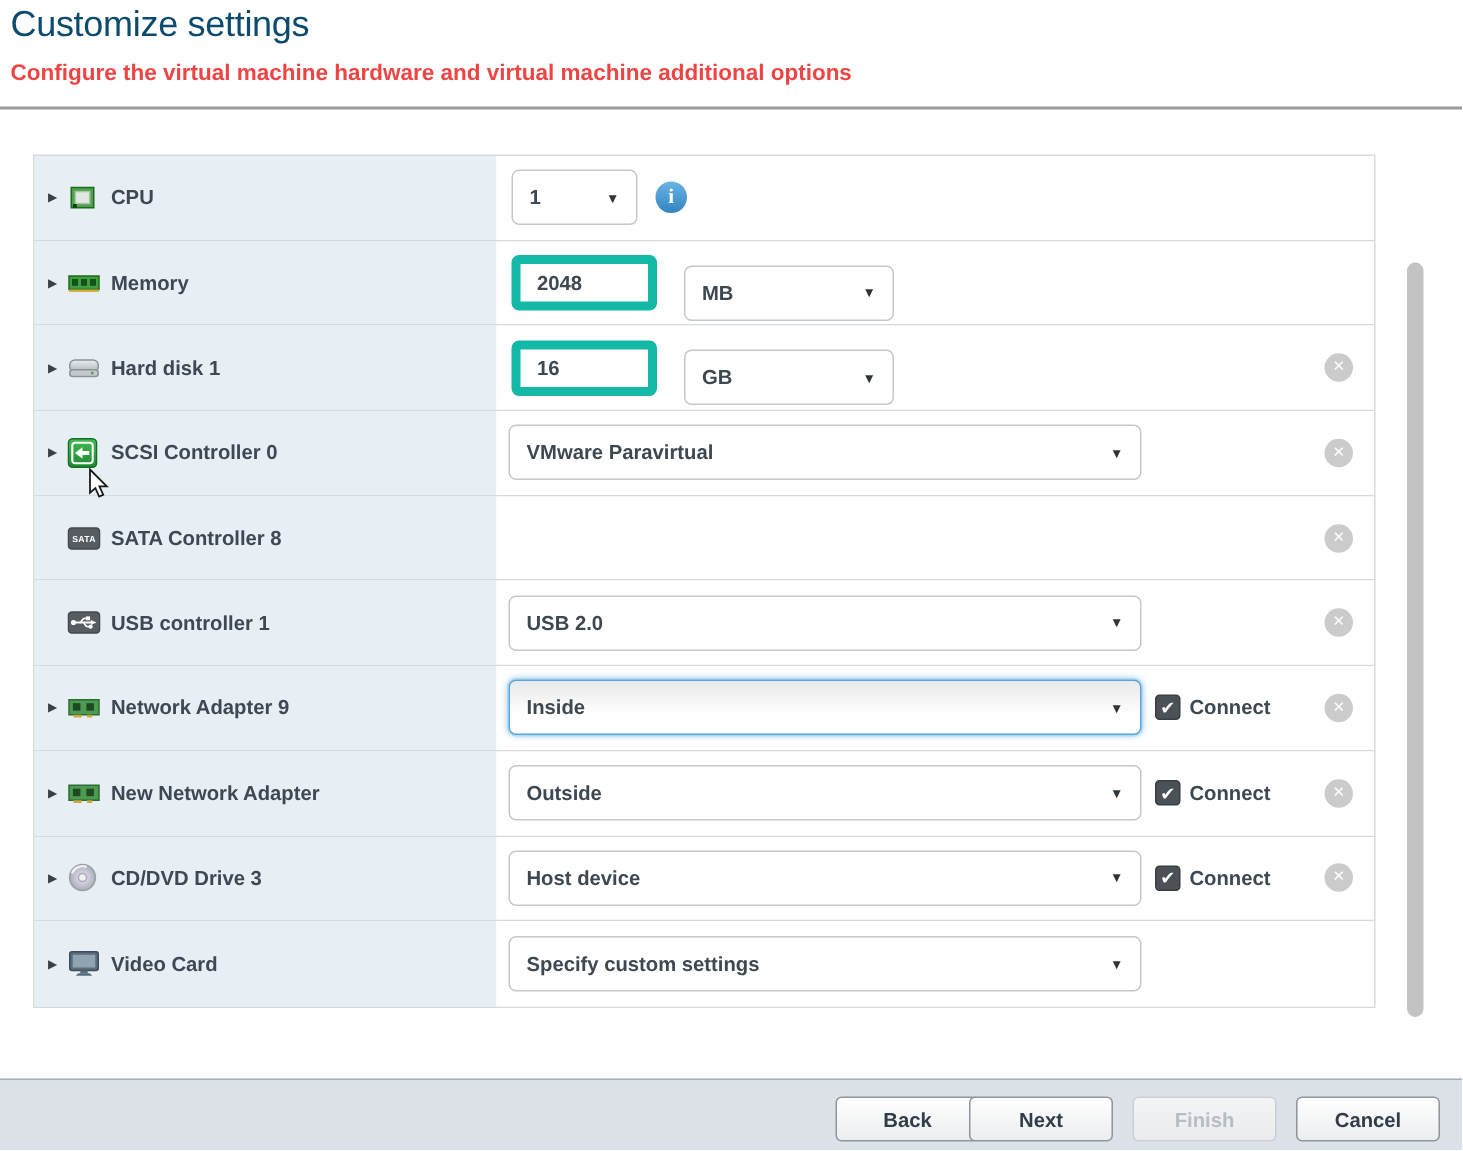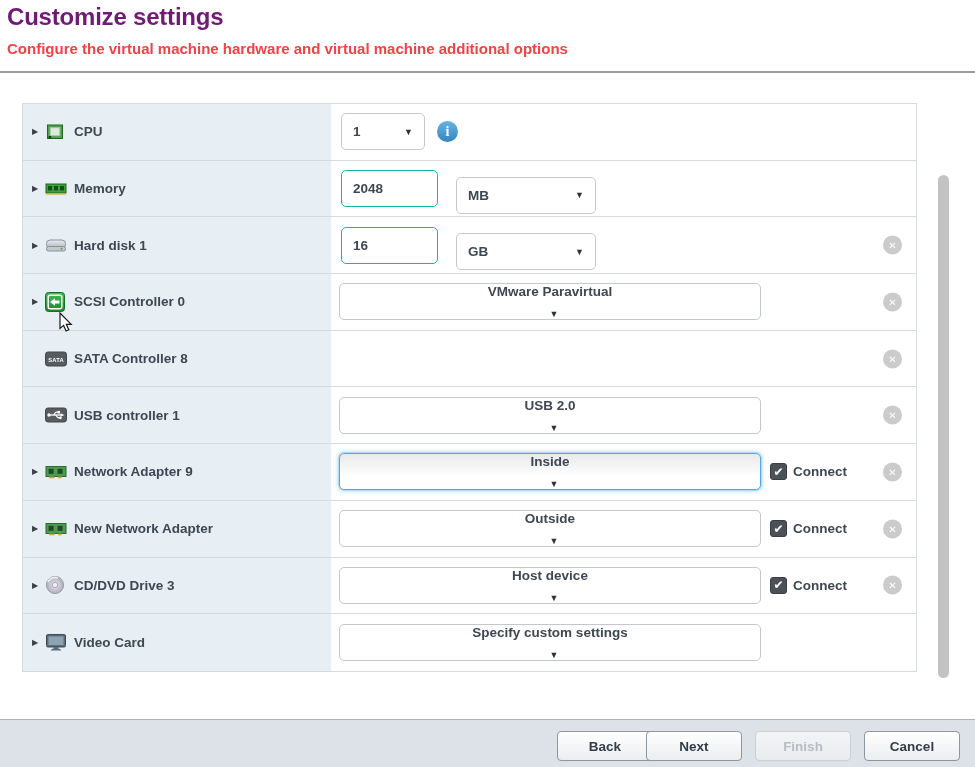--- a/index.html
+++ b/index.html
@@ -1,42 +1,42 @@
 <!DOCTYPE html>
 <html><head>
 <meta charset="utf-8">
 <style>
   * { box-sizing: border-box; margin: 0; padding: 0; }
   html,body { width: 975px; height: 767px; }
   body { font-family: "Liberation Sans", "DejaVu Sans", sans-serif; background: #fff; }
   #screen { position: relative; width: 975px; height: 767px; overflow: hidden; background: #fff; }
 
-  .title { position: absolute; left: 7px; top: 3px; font-size: 24px; font-weight: bold; color: #701a75; letter-spacing: -0.2px; text-align: center; }
+  .title { position: absolute; left: 7px; top: 3px; font-size: 24px; font-weight: normal; color: #0c4a6e; letter-spacing: -0.2px; text-align: center; }
   .subtitle { position: absolute; left: 7px; top: 40px; font-size: 15px; font-weight: bold; color: #ef4444; }
   .divider { position: absolute; left: 0; top: 71px; width: 975px; height: 2px; background: #9c9c9c; }
 
   .hw-table { position: absolute; left: 22px; top: 103px; width: 895px; border: 1px solid #d5dade; background: #fff; }
   .hw-row { display: flex; height: 56.7px; border-bottom: 1px solid #d5dade; }
   .hw-row:last-child { border-bottom: none; }
   .cell-left { width: 308px; flex: none; background: #e7eef4; display: flex; align-items: center; padding-left: 9px; }
   .cell-right { flex: 1; background: #fff; display: flex; align-items: center; position: relative; }
 
   .tri { width: 13px; flex: none; font-size: 8px; color: #3a4046; }
   .tri.hid { visibility: hidden; }
   .dev-icon { width: 26px; flex: none; display: flex; align-items: center; margin-right: 3px; }
   .dev-label { font-size: 13.5px; font-weight: bold; color: #3d4852; white-space: nowrap; }
 
   .sel { height: 37px; border: 1px solid #c3c8cc; border-radius: 5px; background: #fff; display: flex; align-items: center; justify-content: space-between; padding: 0 11px; color: #3d4852; font-size: 13.5px; font-weight: bold; cursor: default; }
   .caret { font-size: 9px; color: #2e343a; margin-left: 8px; flex: none; }
   .sel-small { width: 84px; margin-left: 10px; }
   .sel-unit { width: 140px; margin-left: 18px; margin-top: 13px; }
-  .sel-wide { width: 422px; margin-left: 8px; flex-direction: column; }
+  .sel-wide { width: 422px; margin-left: 8px; }
   .sel-focused { border-color: #58a6dc; box-shadow: 0 0 0 1px #b5d9f0, 0 0 5px rgba(88,166,220,0.7); background: linear-gradient(180deg, #e9e9e9 0%, #ffffff 65%); }
 
-  .num-input { width: 97px; height: 37px; margin-left: 10px; border: 1px solid #14b8a6; border-radius: 5px; padding: 0 11px; font-size: 13.5px; font-weight: bold; color: #3d4852; font-family: inherit; background: #fff; outline: none; }
+  .num-input { width: 97px; height: 37px; margin-left: 10px; border: 6px solid #14b8a6; border-radius: 5px; padding: 0 11px; font-size: 13.5px; font-weight: bold; color: #3d4852; font-family: inherit; background: #fff; outline: none; }
 
   .info-badge { width: 21px; height: 21px; border-radius: 50%; margin-left: 12px; background: linear-gradient(180deg, #6ab3e3, #3285c1); color: #fff; display: flex; align-items: center; justify-content: center; font-size: 14px; font-weight: bold; font-family: "Liberation Serif", serif; flex: none; }
 
   .cb { width: 17px; height: 17px; border-radius: 3px; background: #4b5157; border: 1px solid #383e44; color: #fff; display: flex; align-items: center; justify-content: center; font-size: 12px; line-height: 1; margin-left: 9px; flex: none; }
   .cb-label { margin-left: 6px; font-size: 13.5px; font-weight: bold; color: #3d4852; }
 
   .remove { position: absolute; right: 14px; top: 50%; transform: translateY(-50%); width: 19px; height: 19px; border-radius: 50%; background: #cbcbcb; color: #fff; display: flex; align-items: center; justify-content: center; font-size: 10px; font-weight: bold; }
 
   .scroll-thumb { position: absolute; left: 938px; top: 175px; width: 11px; height: 503px; border-radius: 6px; background: #c3c3c3; }
 

